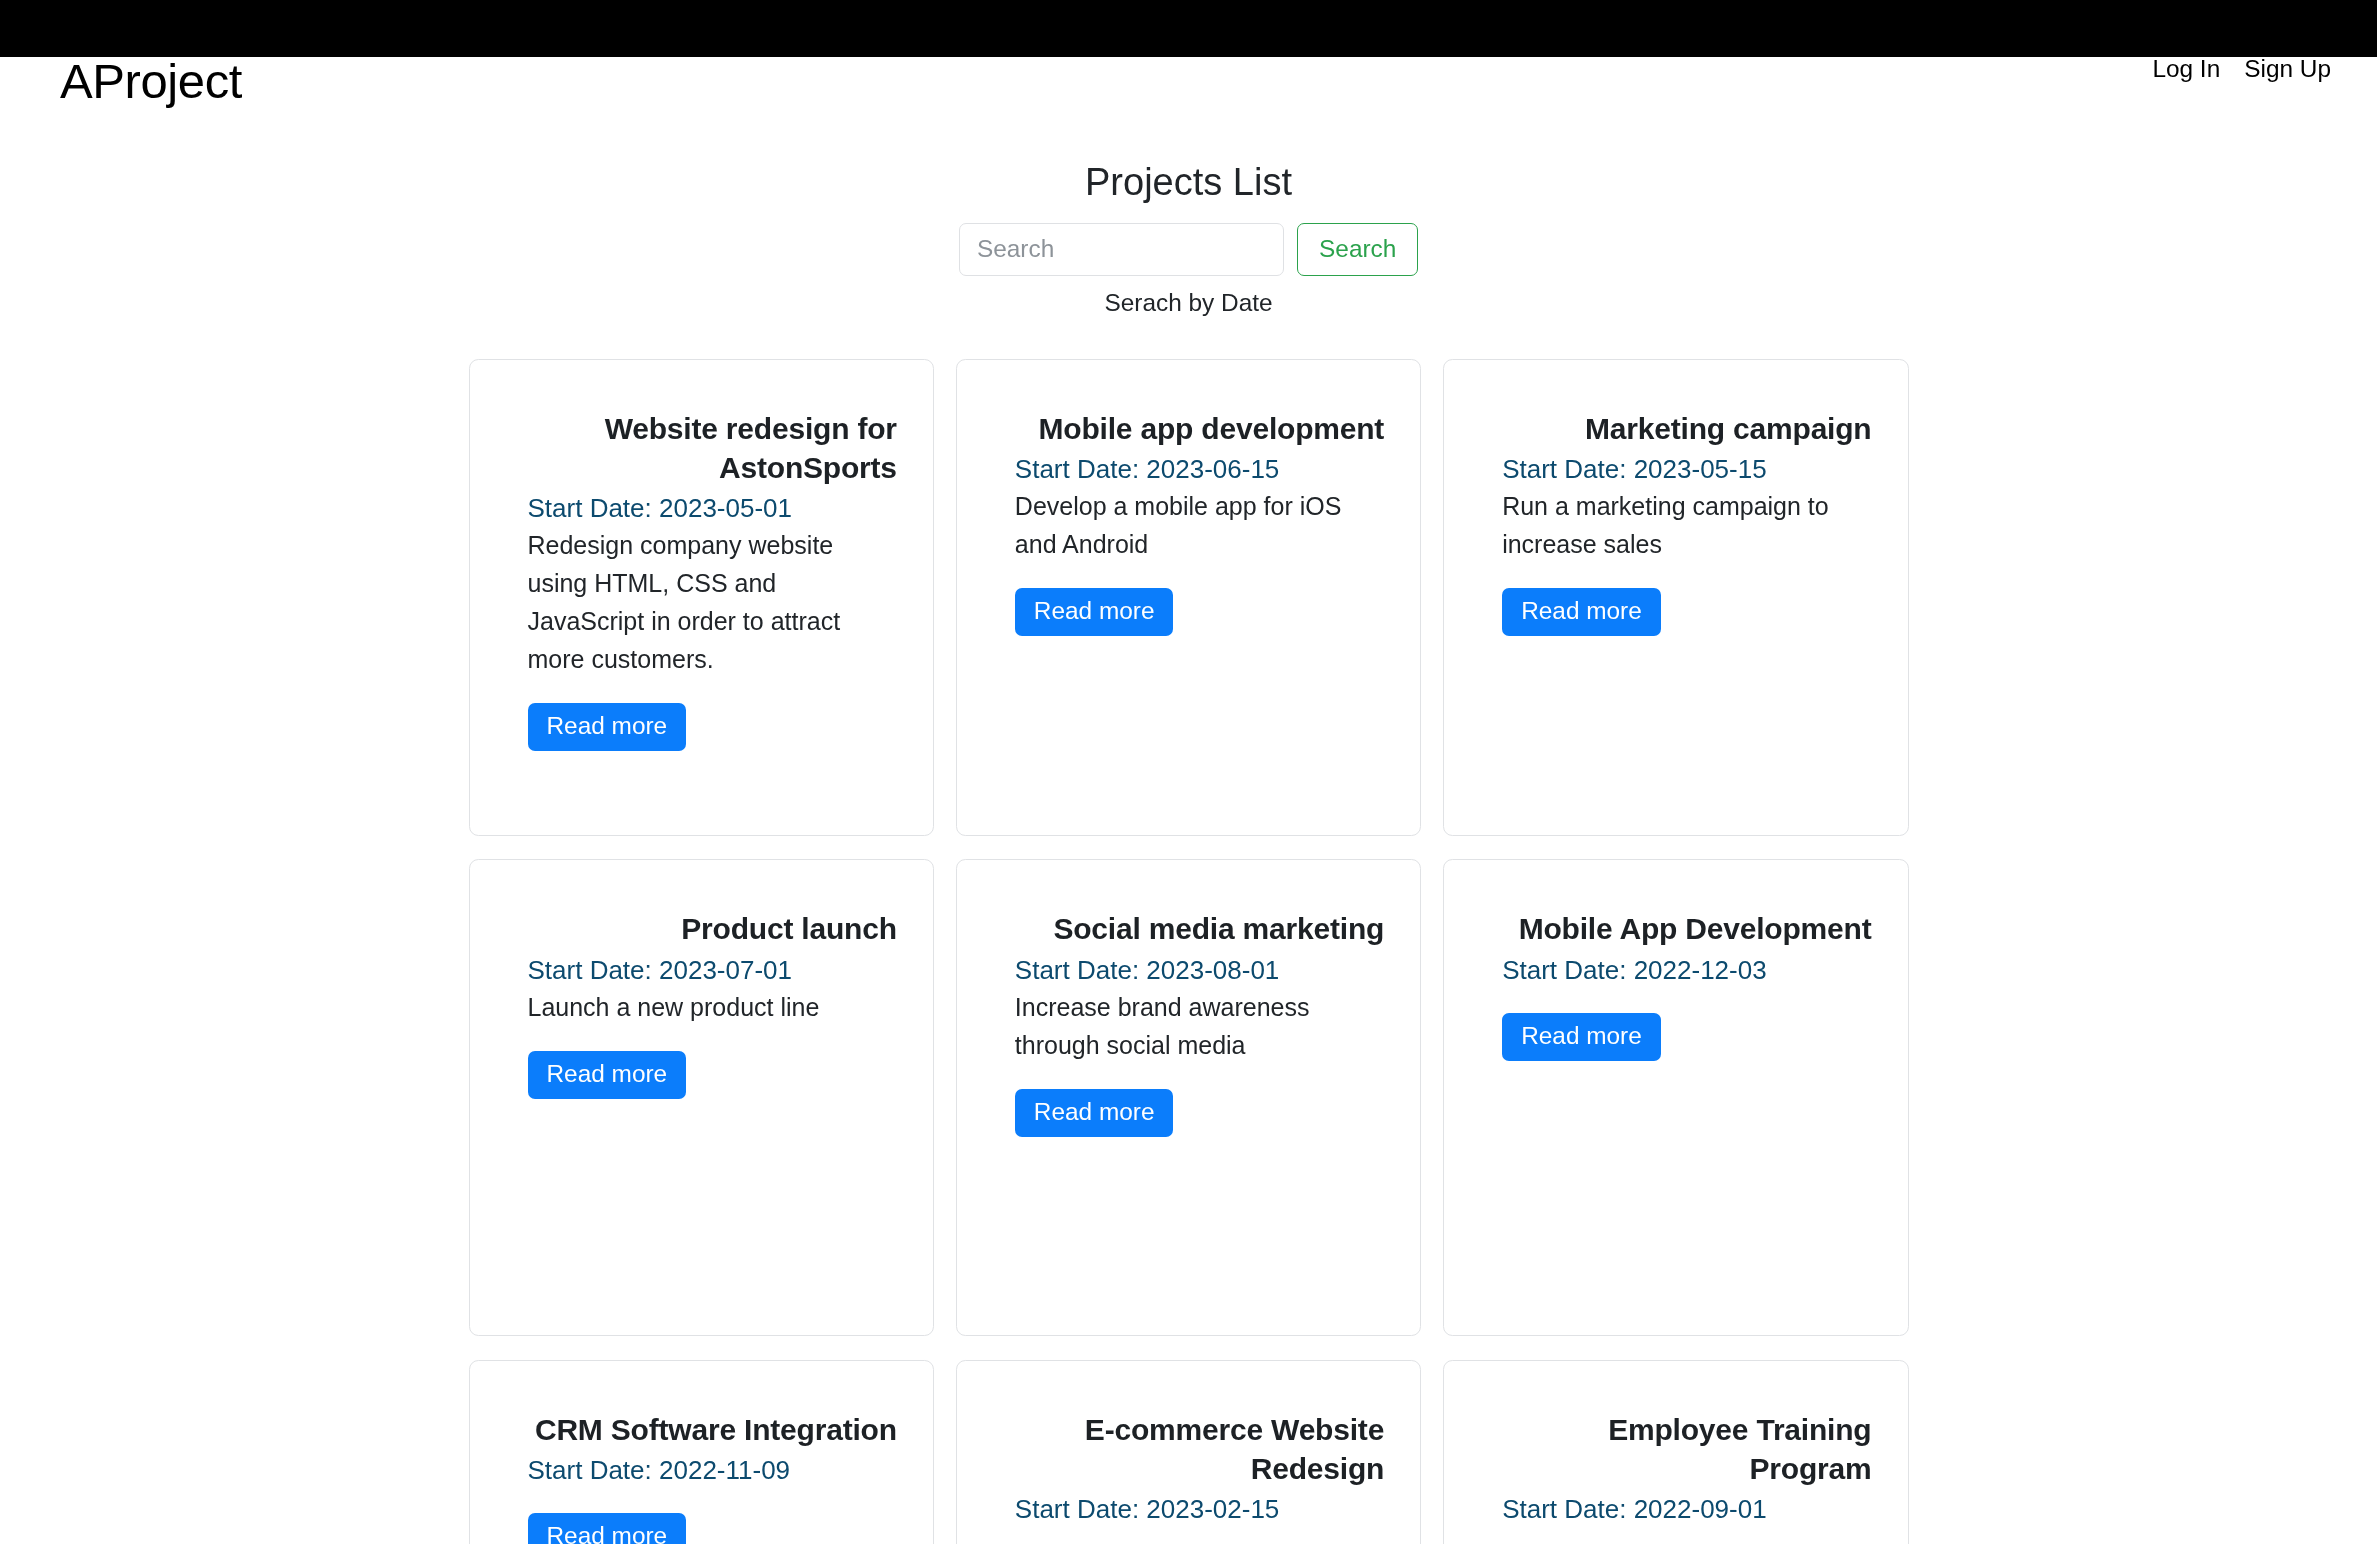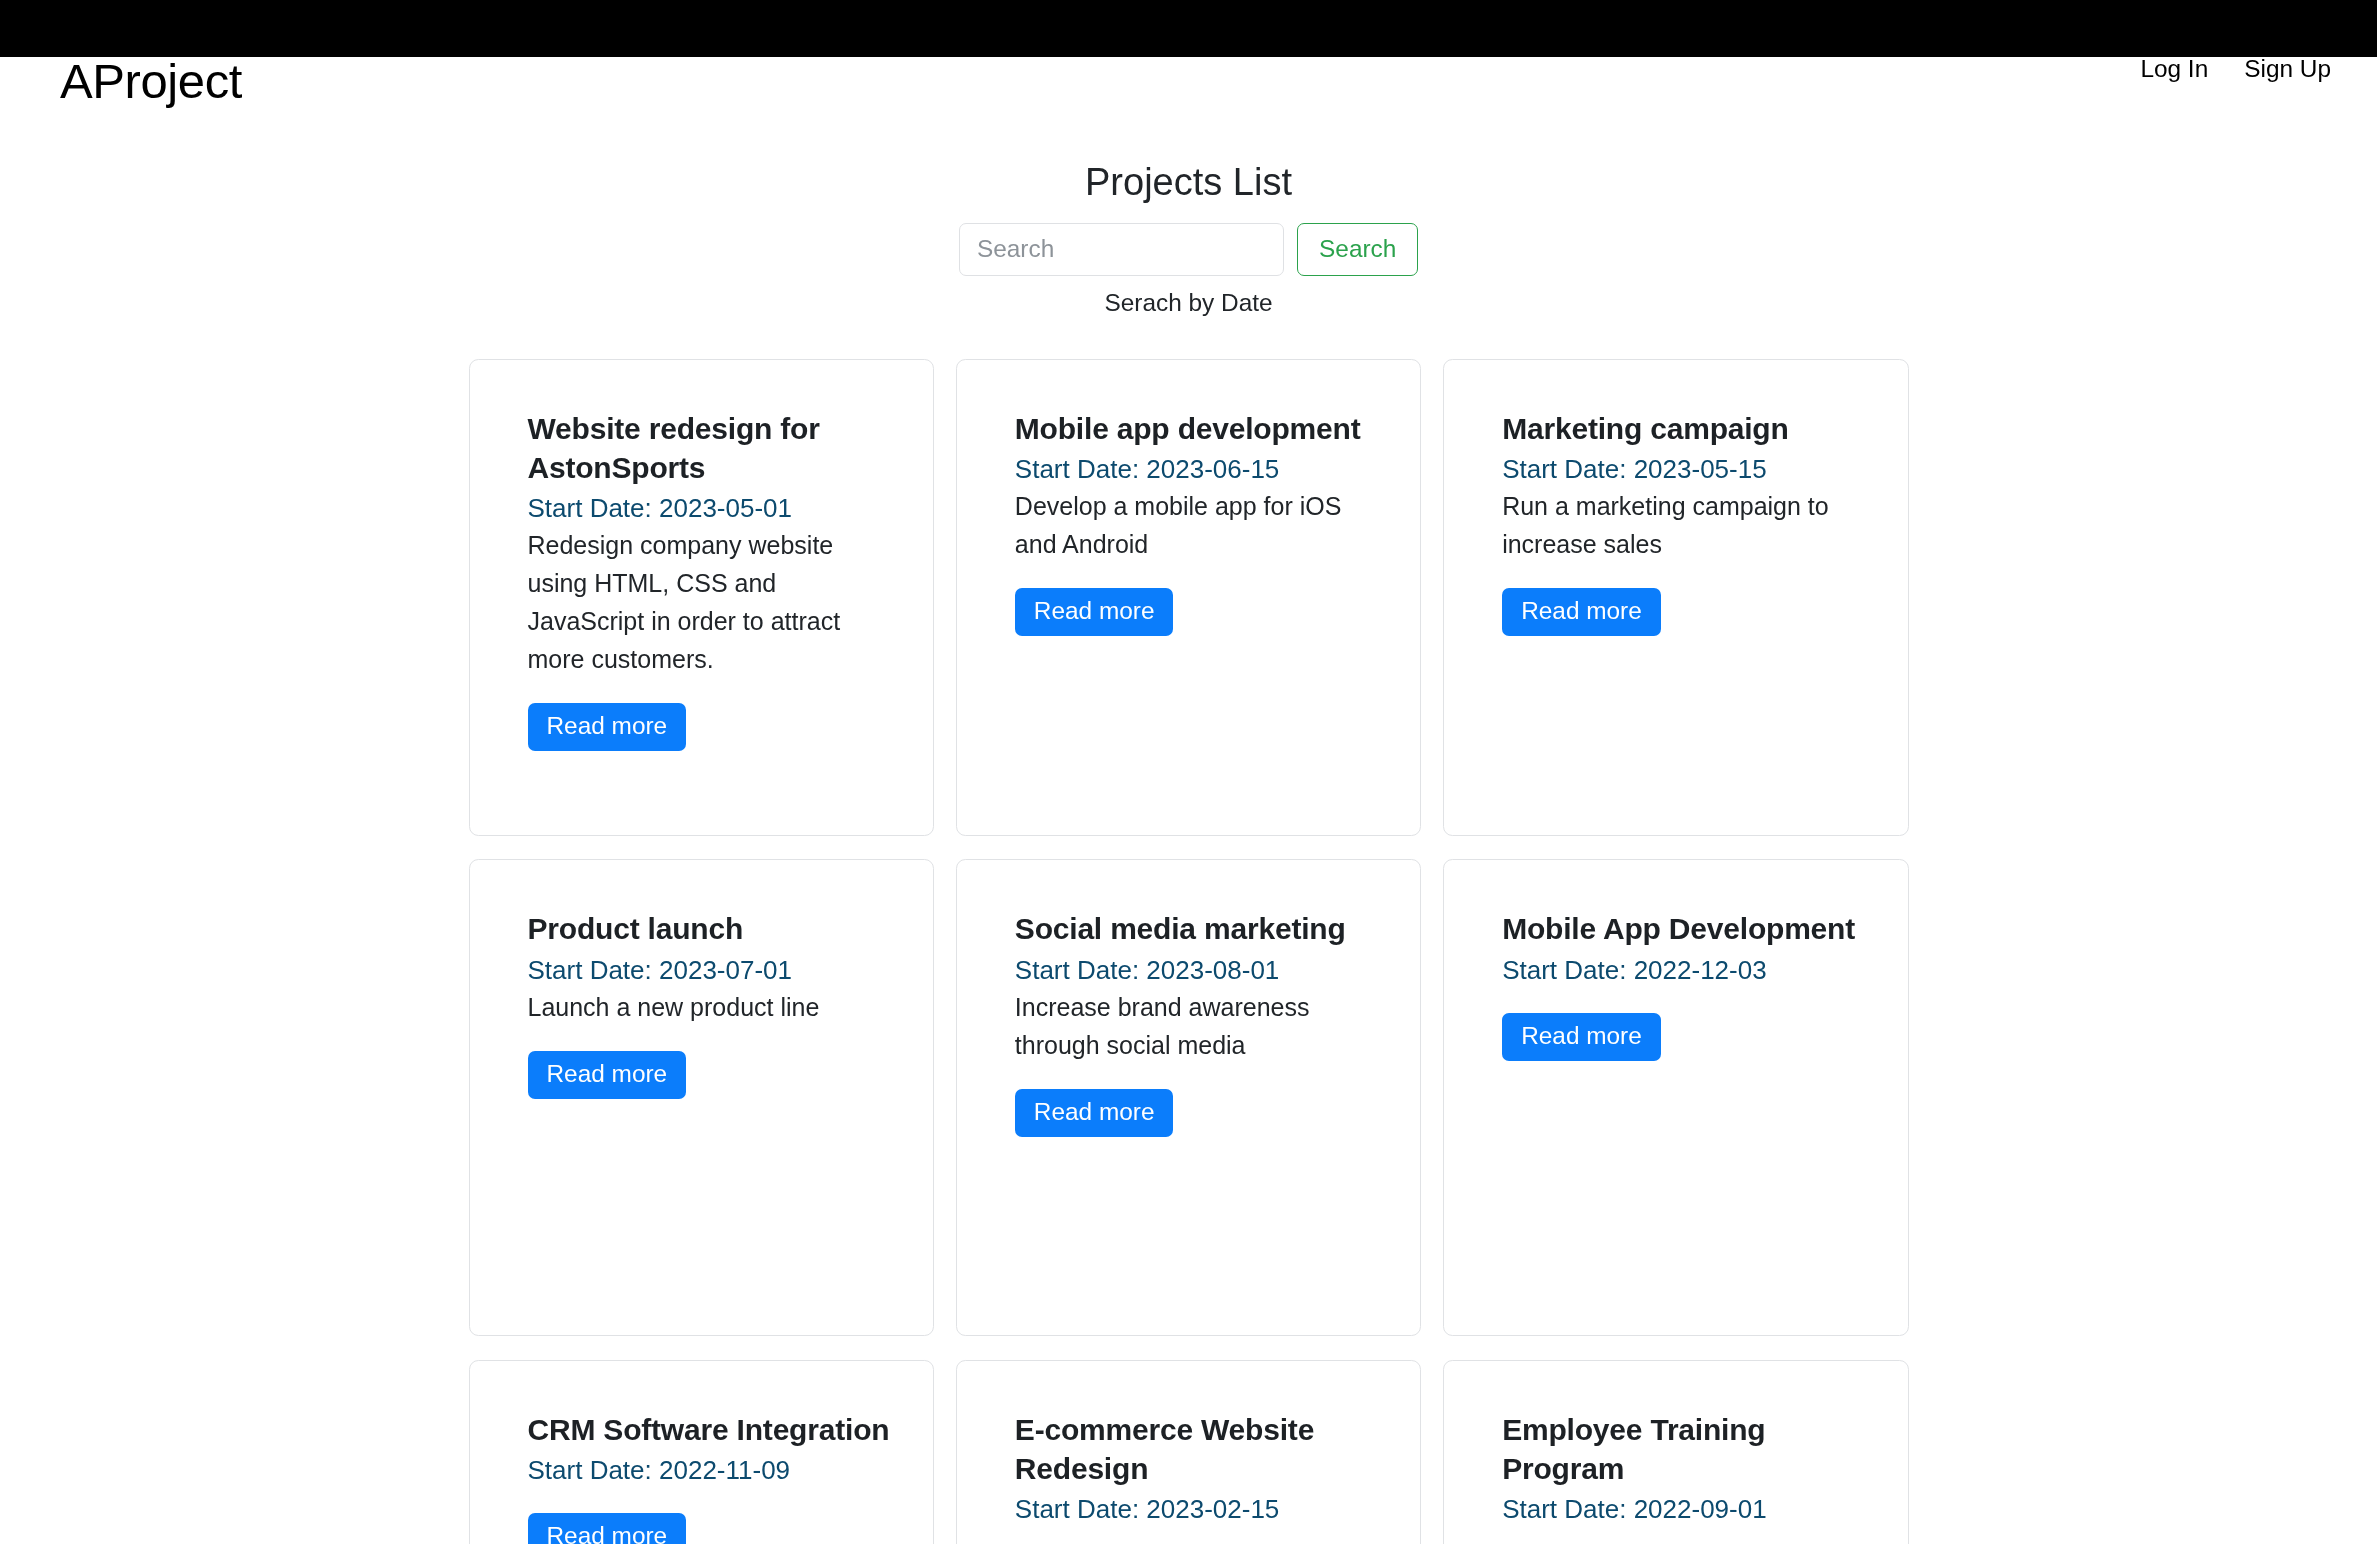--- a/index.html
+++ b/index.html
@@ -41,21 +41,21 @@
     font-weight: 400;
     color: #000000;
     letter-spacing: -0.4px;
     text-decoration: none;
     white-space: nowrap;
   }
 
   .navlinks {
     display: flex;
     align-items: center;
-    gap: 36px;
+    gap: 24px;
   }
 
   .navlink {
     font-size: 24.4px;
     line-height: 1;
     color: #000000;
     text-decoration: none;
     white-space: nowrap;
   }
 
@@ -138,20 +138,21 @@
     min-height: 477px;
     padding: 49px 36px 0 58px;
   }
 
   .card-title {
     font-size: 30px;
     line-height: 1.3;
     font-weight: 700;
     color: #1d2125;
     letter-spacing: -0.2px;
+    text-align: right;
   }
 
   .card-date {
     margin-top: 5.5px;
     font-size: 26px;
     line-height: 1.3;
     color: #0c4a6e;
   }
 
   .card-desc {

